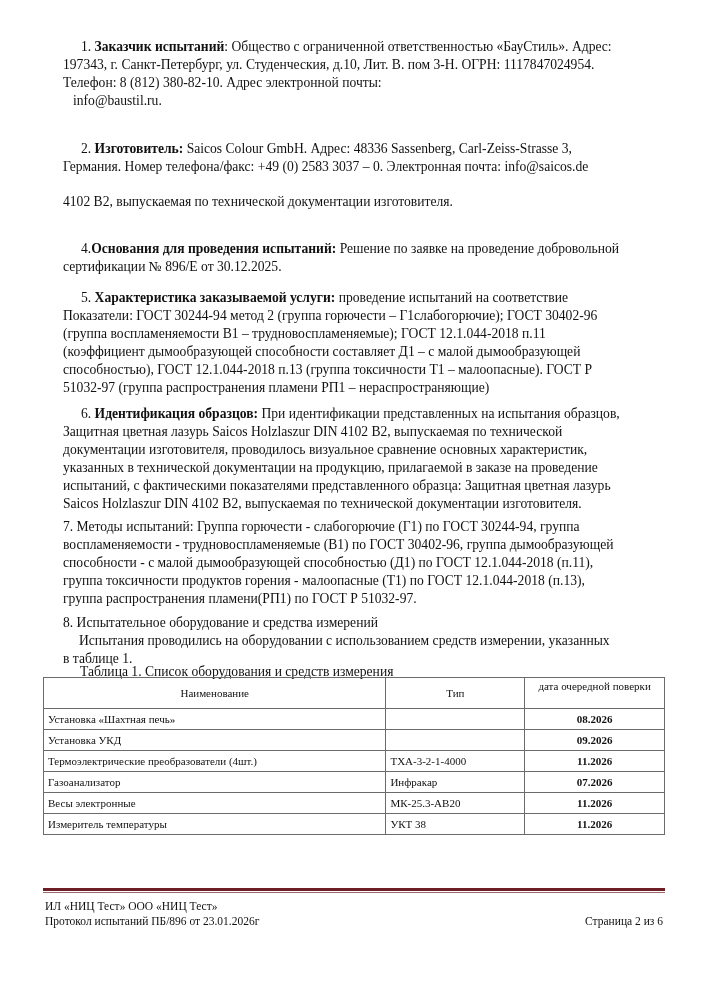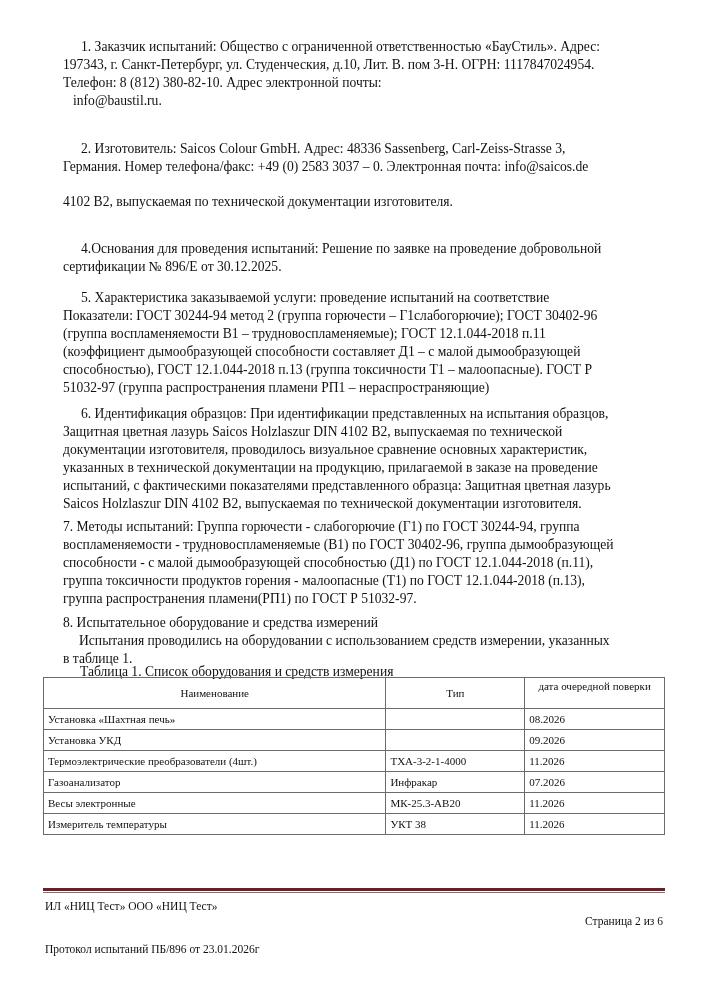--- a/index.html
+++ b/index.html
@@ -1,31 +1,31 @@
 <!DOCTYPE html>
 <html><head>
 <meta charset="utf-8">
 <style>
   html, body { margin: 0; padding: 0; background: #ffffff; }
   body { width: 707px; height: 1000px; position: relative; overflow: hidden;
          font-family: "Liberation Serif", serif; color: #111; }
   .page { position: absolute; left: 0; top: 0; width: 707px; height: 1000px; }
   .para { position: absolute; left: 63px; width: 601px; font-size: 13.6px; line-height: 18px;
           text-align: justify; }
-  .para b { font-weight: normal; }
+  .para b { font-weight: bold; }
   .ind { display: inline-block; width: 18px; }
   .ind-sm { display: inline-block; width: 20px; }
   .line { display: block; white-space: nowrap; }
   .caption { position: absolute; left: 80px; top: 664px; font-size: 13.6px; line-height: 16px; white-space: nowrap; }
   table.eq { position: absolute; left: 43px; top: 677px; width: 622px; border-collapse: collapse;
              font-size: 11px; font-family: "Liberation Serif", serif; }
   table.eq td, table.eq th { border: 1px solid #6b6b6b; padding: 0 4px; height: 20px; font-weight: normal; }
   table.eq th { height: 28px; text-align: center; vertical-align: middle; }
   table.eq th.date { vertical-align: top; padding-top: 2px; }
-  table.eq td.date { text-align: left; }
+  table.eq td.date { text-align: center; font-weight: bold; }
   .c1 { width: 334px; } .c2 { width: 130px; } .c3 { width: 131px; }
   .rule1 { position: absolute; left: 43px; top: 888px; width: 622px; height: 3px; background: #6d1f25; }
   .rule2 { position: absolute; left: 43px; top: 892px; width: 622px; height: 1px; background: #9a6a6e; }
   .foot { position: absolute; font-size: 11.5px; line-height: 15px; white-space: nowrap; }
 </style>
 </head>
 <body>
 
 <div class="page">
 
@@ -123,16 +123,16 @@
         <td>УКТ 38</td>
         <td class="date">11.2026</td>
       </tr>
     </tbody>
   </table>
 
   <div class="rule1"></div>
   <div class="rule2"></div>
 
   <div class="foot" style="left:45px; top:899px;">ИЛ «НИЦ Тест» ООО «НИЦ Тест»</div>
-  <div class="foot" style="left:45px; top:914px;margin-top:28px;">Протокол испытаний ПБ/896 от 23.01.2026г</div>
+  <div class="foot" style="left:45px; top:914px;">Протокол испытаний ПБ/896 от 23.01.2026г</div>
   <div class="foot" style="right:44px; top:914px;">Страница 2 из 6</div>
 
 </div>
 
 </body></html>

